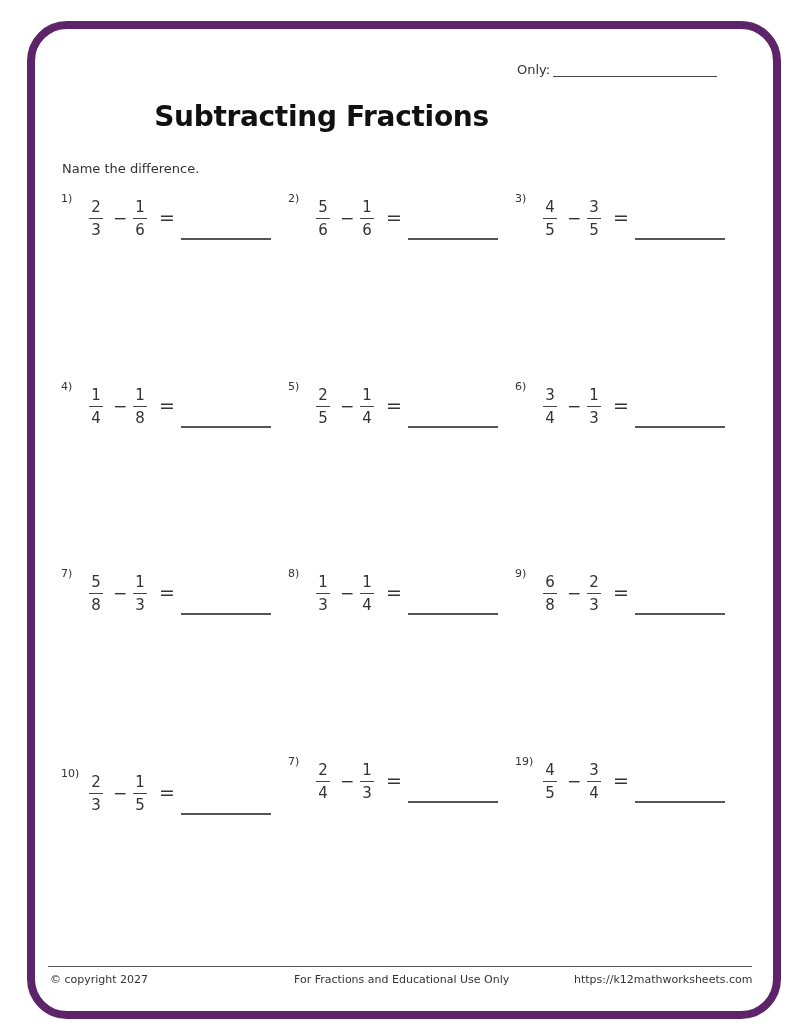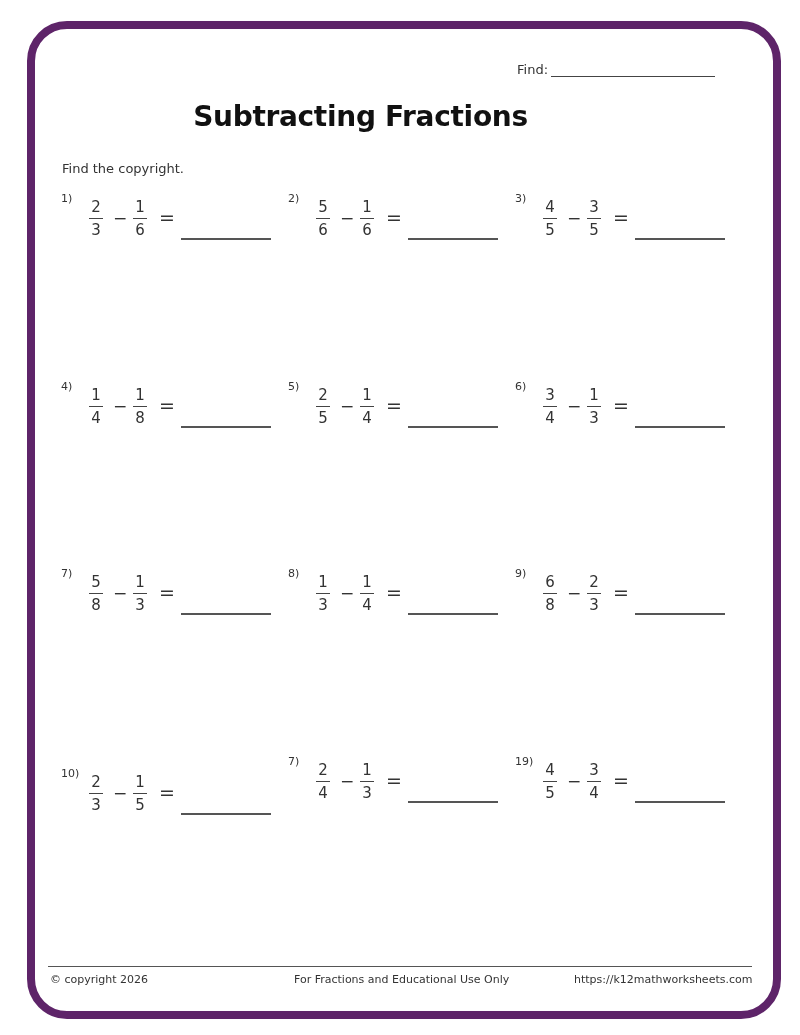--- a/index.html
+++ b/index.html
@@ -1,45 +1,45 @@
 <!DOCTYPE html>
 <html><head>
 <meta charset="utf-8">
 <style>
   html, body { margin:0; padding:0; background:#ffffff; }
   body { width:800px; height:1035px; position:relative; font-family:"DejaVu Sans", sans-serif; color:#222; overflow:hidden; }
   .frame { position:absolute; left:27px; top:21px; width:738px; height:982px; border:8px solid #5e2469; border-radius:40px; background:#fff; }
   .name-row { position:absolute; left:517px; top:62px; font-size:13px; color:#333; display:flex; align-items:flex-end; }
   .name-line { display:inline-block; width:164px; border-bottom:1px solid #444; margin-left:3px; height:13px; }
-  .title { position:absolute; left:0; width:643px; top:100px; text-align:center; font-family:"DejaVu Sans", sans-serif; font-weight:bold; font-size:28px; color:#111; letter-spacing:-0.3px;padding-left:39px; }
+  .title { position:absolute; left:0; width:643px; top:100px; text-align:center; font-family:"DejaVu Sans", sans-serif; font-weight:bold; font-size:28px; color:#111; letter-spacing:-0.3px; }
   .instr { position:absolute; left:62px; top:161px; font-size:13px; color:#333; }
   .problem { position:absolute; width:220px; height:60px; }
   .pnum { position:absolute; left:0; top:0; font-size:11px; color:#333; }
   .frac { position:absolute; top:6px; width:16px; text-align:center; font-size:15px; color:#333; }
   .frac .num { display:block; line-height:18px; }
   .frac .bar { display:block; height:1px; background:#444; margin:2px 1px; }
   .frac .den { display:block; line-height:18px; }
   .minus { position:absolute; top:16px; font-size:17px; color:#333; }
   .eq { position:absolute; top:14px; font-size:19px; color:#333; }
   .ans { position:absolute; top:46px; width:90px; border-bottom:2px solid #555; }
   .foot-line { position:absolute; left:48px; top:966px; width:704px; height:1px; background:#555; }
   .foot { position:absolute; top:973px; font-size:11px; color:#333; }
 </style>
 </head>
 <body>
 
 <div class="frame"></div>
 
 <div class="name-row">
-  <span>Find:</span>
+  <span>Only:</span>
   <span class="name-line"></span>
 </div>
 
 <div class="title">Subtracting Fractions</div>
-<div class="instr">Find the copyright.</div>
+<div class="instr">Name the difference.</div>
 
 <div id="problems">
     <div class="problem" style="left: 61px; top: 192px;">
       <span class="pnum">1)</span>
       <span class="frac" style="left:27px">
         <span class="num">2</span>
         <span class="bar"></span>
         <span class="den">3</span>
       </span>
       <span class="minus" style="left:52px">−</span>
@@ -223,15 +223,15 @@
         <span class="num">3</span>
         <span class="bar"></span>
         <span class="den">4</span>
       </span>
       <span class="eq" style="left:98px">=</span>
       <span class="ans" style="left:120px"></span>
     </div>
   </div>
 
 <div class="foot-line"></div>
-<div class="foot" style="left:50px">© copyright 2026</div>
+<div class="foot" style="left:50px">© copyright 2027</div>
 <div class="foot" style="left:294px">For Fractions and Educational Use Only</div>
 <div class="foot" style="left:574px">https://k12mathworksheets.com</div>
 
 </body></html>

